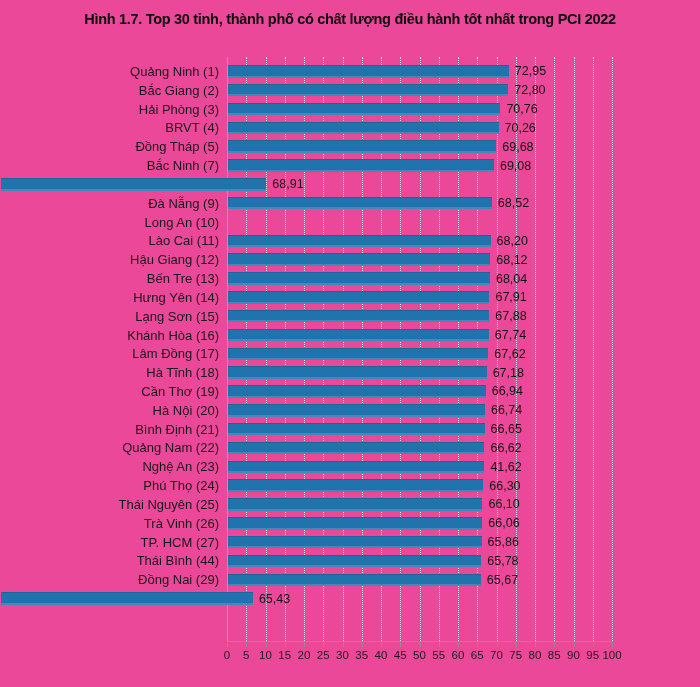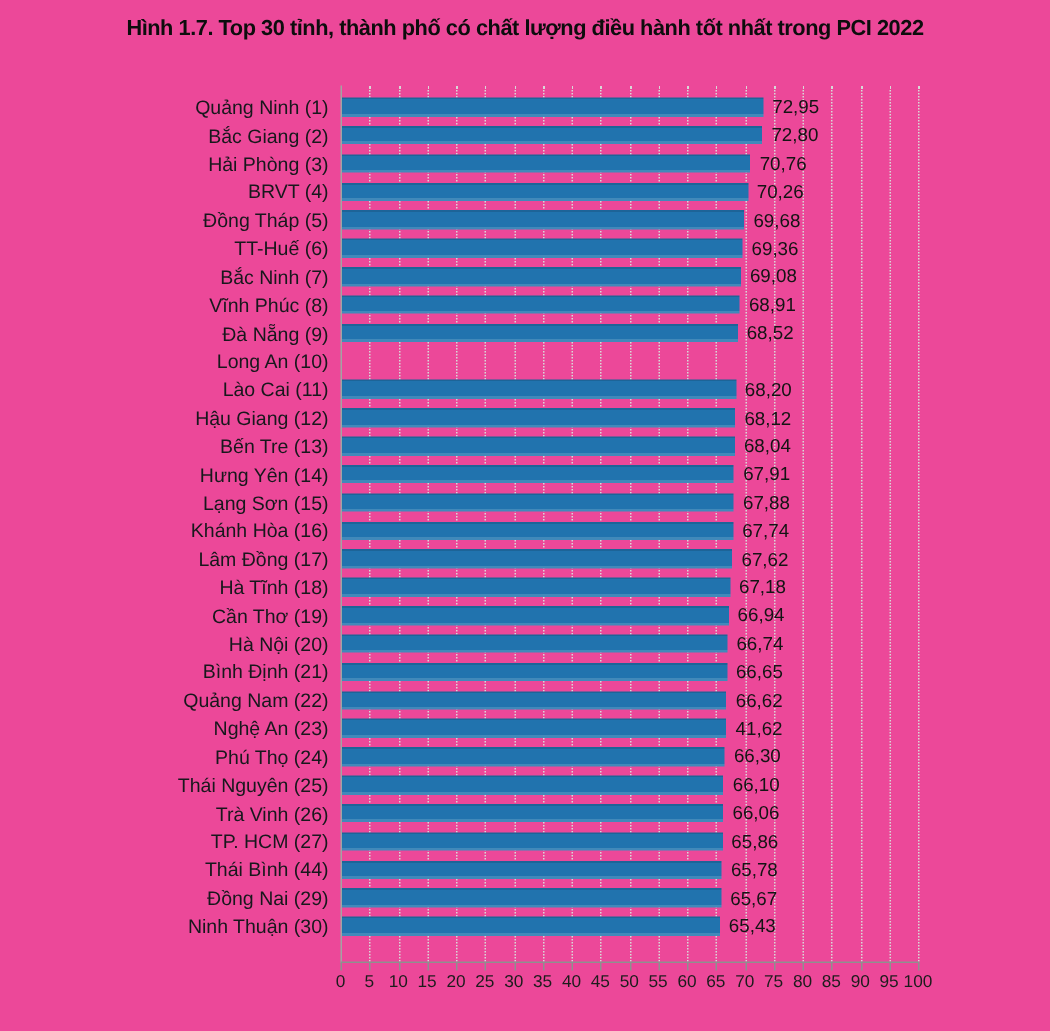--- a/index.html
+++ b/index.html
@@ -197,38 +197,30 @@
   </div>
 
   <div class="row">
     <div class="rlabel">Đồng Tháp (5)</div>
     <div class="track">
       <div class="bar" style="width: 69.68%;"></div>
       <div class="val">69,68</div>
     </div>
   </div>
 
-  <div class="row">
-    <div class="rlabel">TT-Huế (6)</div>
-    <div class="track">
-      <div class="bar" style="width: 69.36%;"></div>
-      <div class="val">69,36</div>
-    </div>
-  </div>
 
   <div class="row">
     <div class="rlabel">Bắc Ninh (7)</div>
     <div class="track">
       <div class="bar" style="width: 69.08%;"></div>
       <div class="val">69,08</div>
     </div>
   </div>
 
   <div class="row">
-    <div class="rlabel">Vĩnh Phúc (8)</div>
     <div class="track">
       <div class="bar" style="width: 68.91%;"></div>
       <div class="val">68,91</div>
     </div>
   </div>
 
   <div class="row">
     <div class="rlabel">Đà Nẵng (9)</div>
     <div class="track">
       <div class="bar" style="width: 68.52%;"></div>
@@ -386,21 +378,20 @@
 
   <div class="row">
     <div class="rlabel">Đồng Nai (29)</div>
     <div class="track">
       <div class="bar" style="width: 65.67%;"></div>
       <div class="val">65,67</div>
     </div>
   </div>
 
   <div class="row">
-    <div class="rlabel">Ninh Thuận (30)</div>
     <div class="track">
       <div class="bar" style="width: 65.43%;"></div>
       <div class="val">65,43</div>
     </div>
   </div>
 </div>
 
   <div class="xaxis">
   <div class="tick-wrap" style="left: 0%;">
     <div class="tick-mark"></div>

